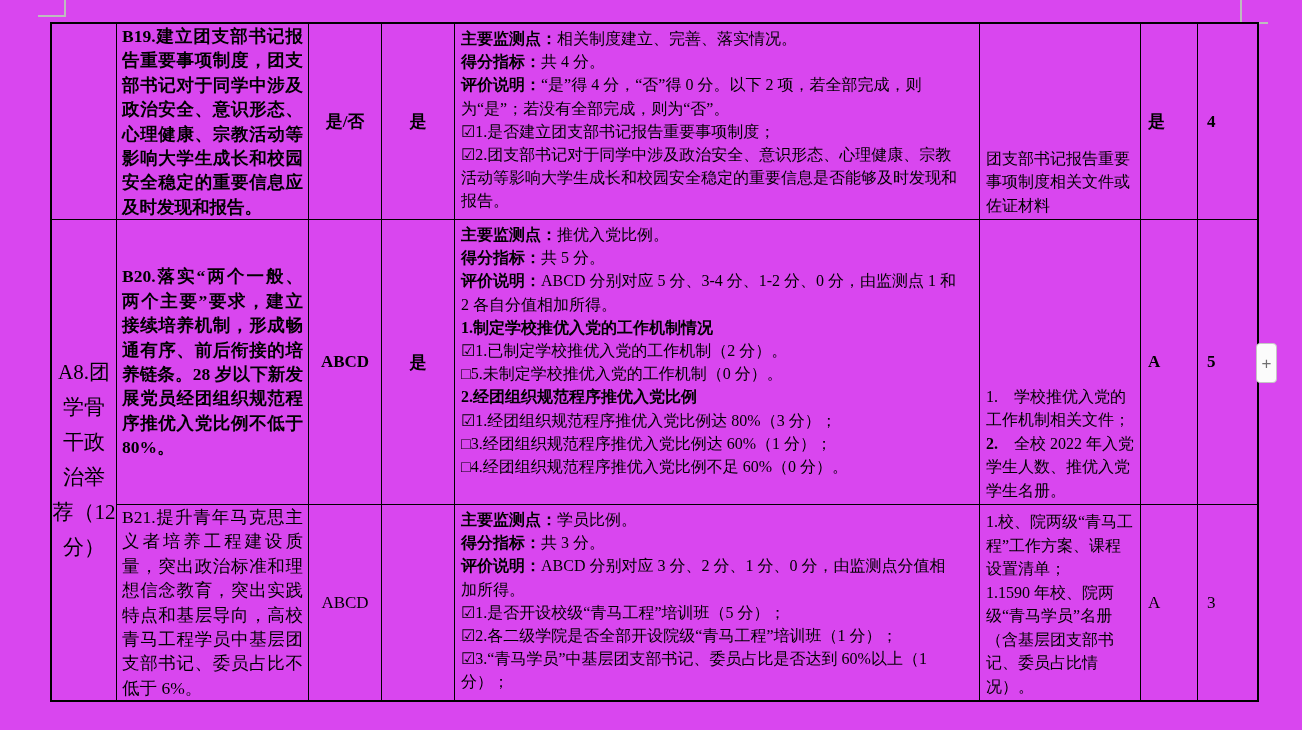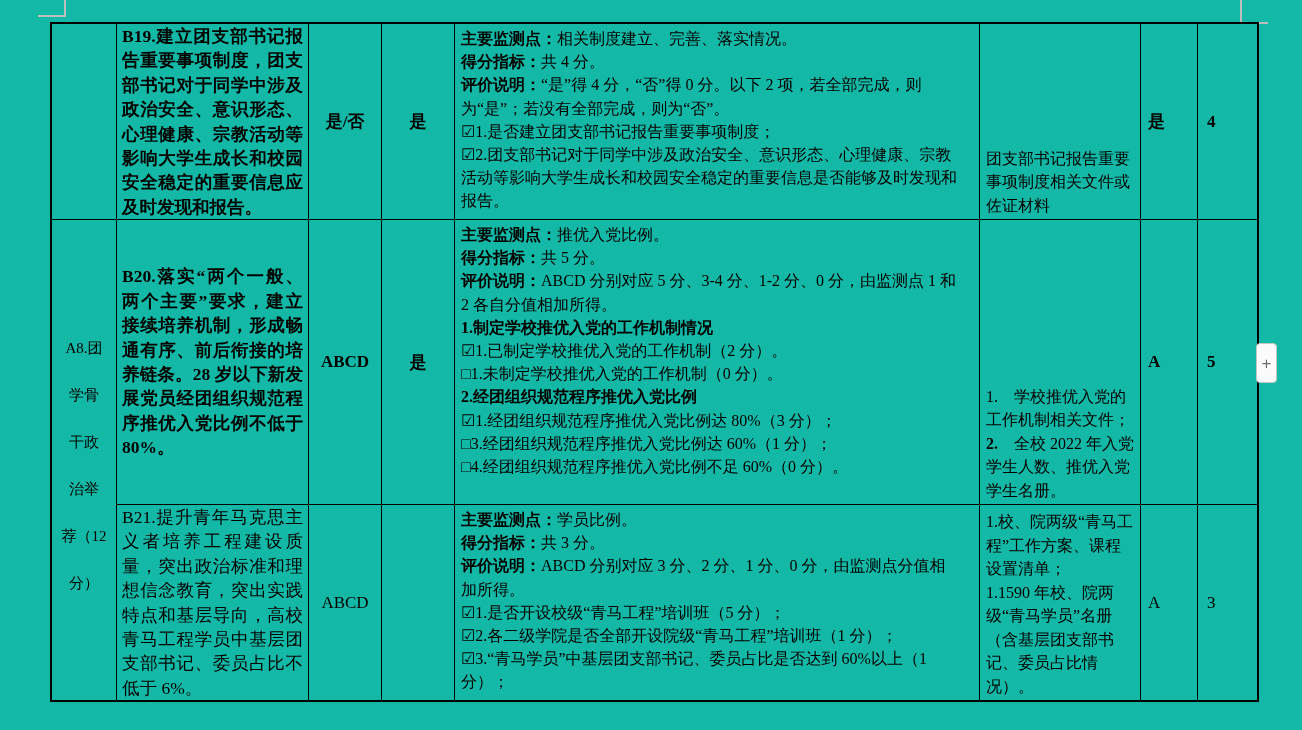--- a/index.html
+++ b/index.html
@@ -1,19 +1,19 @@
 <!DOCTYPE html>
 <html><head>
 <meta charset="utf-8">
 <style>
   * { box-sizing: border-box; margin: 0; padding: 0; }
   html, body { width: 1302px; height: 730px; overflow: hidden; background: #ffffff; }
   body { font-family: "Liberation Serif", "DejaVu Serif", serif; color: #000; }
 
-  .screen { position: relative; width: 1302px; height: 730px; background: #14b8a6; }
+  .screen { position: relative; width: 1302px; height: 730px; background: #d946ef; }
 
   
   .mark { position: absolute; background: #bdbdbd; }
   .mark-tl-v { left: 64px; top: 0; width: 2px; height: 16px; }
   .mark-tl-h { left: 38px; top: 15px; width: 28px; height: 2px; }
   .mark-tr-v { left: 1240px; top: 0; width: 2px; height: 23px; }
   .mark-tr-h { left: 1240px; top: 22px; width: 28px; height: 2px; }
 
   
   .tbl {
@@ -23,21 +23,21 @@
     grid-template-rows: 196px 285px 195px;
     border: 2px solid #000;
   }
   .cell { border-right: 1.5px solid #000; border-bottom: 1.5px solid #000;
           display: flex; align-items: center; justify-content: center;
           overflow: hidden; }
   .cell.no-r { border-right: none; }
   .cell.no-b { border-bottom: none; }
 
   .cat { grid-column: 1; grid-row: 2 / 4; flex-direction: column; }
-  .cat-line { font-size: 15px; line-height: 35px; text-align: center; margin-top: 12px; }
+  .cat-line { font-size: 21px; line-height: 35px; text-align: center; }
 
   .crit { padding: 2px 5px; }
   .crit-in { width: 100%; font-size: 17.5px; line-height: 24.4px; text-align: justify; }
   .bold-crit .crit-in { font-weight: bold; }
 
   .mid { font-size: 17px; }
   .bold-txt { font-weight: bold; }
 
   .detail { align-items: flex-start; justify-content: flex-start; padding: 3px 19px 2px 6px; }
   .dlines { width: 100%; font-size: 16px; line-height: 23.2px; }
@@ -128,21 +128,21 @@
           <div class="dline"><span class="dlbl">主要监测点：</span><span>推优入党比例。</span></div>
 
           <div class="dline"><span class="dlbl">得分指标：</span><span>共 5 分。</span></div>
 
           <div class="dline"><span class="dlbl">评价说明：</span><span>ABCD 分别对应 5 分、3-4 分、1-2 分、0 分，由监测点 1 和 2 各自分值相加所得。</span></div>
 
           <div class="dline"><span class="dlbl">1.制定学校推优入党的工作机制情况</span><span></span></div>
 
           <div class="dline"><span class="dlbl"></span><span>☑1.已制定学校推优入党的工作机制（2 分）。</span></div>
 
-          <div class="dline"><span class="dlbl"></span><span>□1.未制定学校推优入党的工作机制（0 分）。</span></div>
+          <div class="dline"><span class="dlbl"></span><span>□5.未制定学校推优入党的工作机制（0 分）。</span></div>
 
           <div class="dline"><span class="dlbl">2.经团组织规范程序推优入党比例</span><span></span></div>
 
           <div class="dline"><span class="dlbl"></span><span>☑1.经团组织规范程序推优入党比例达 80%（3 分）；</span></div>
 
 
           <div class="dline"><span class="dlbl"></span><span>□3.经团组织规范程序推优入党比例达 60%（1 分）；</span></div>
 
           <div class="dline"><span class="dlbl"></span><span>□4.经团组织规范程序推优入党比例不足 60%（0 分）。</span></div>
         </div>

